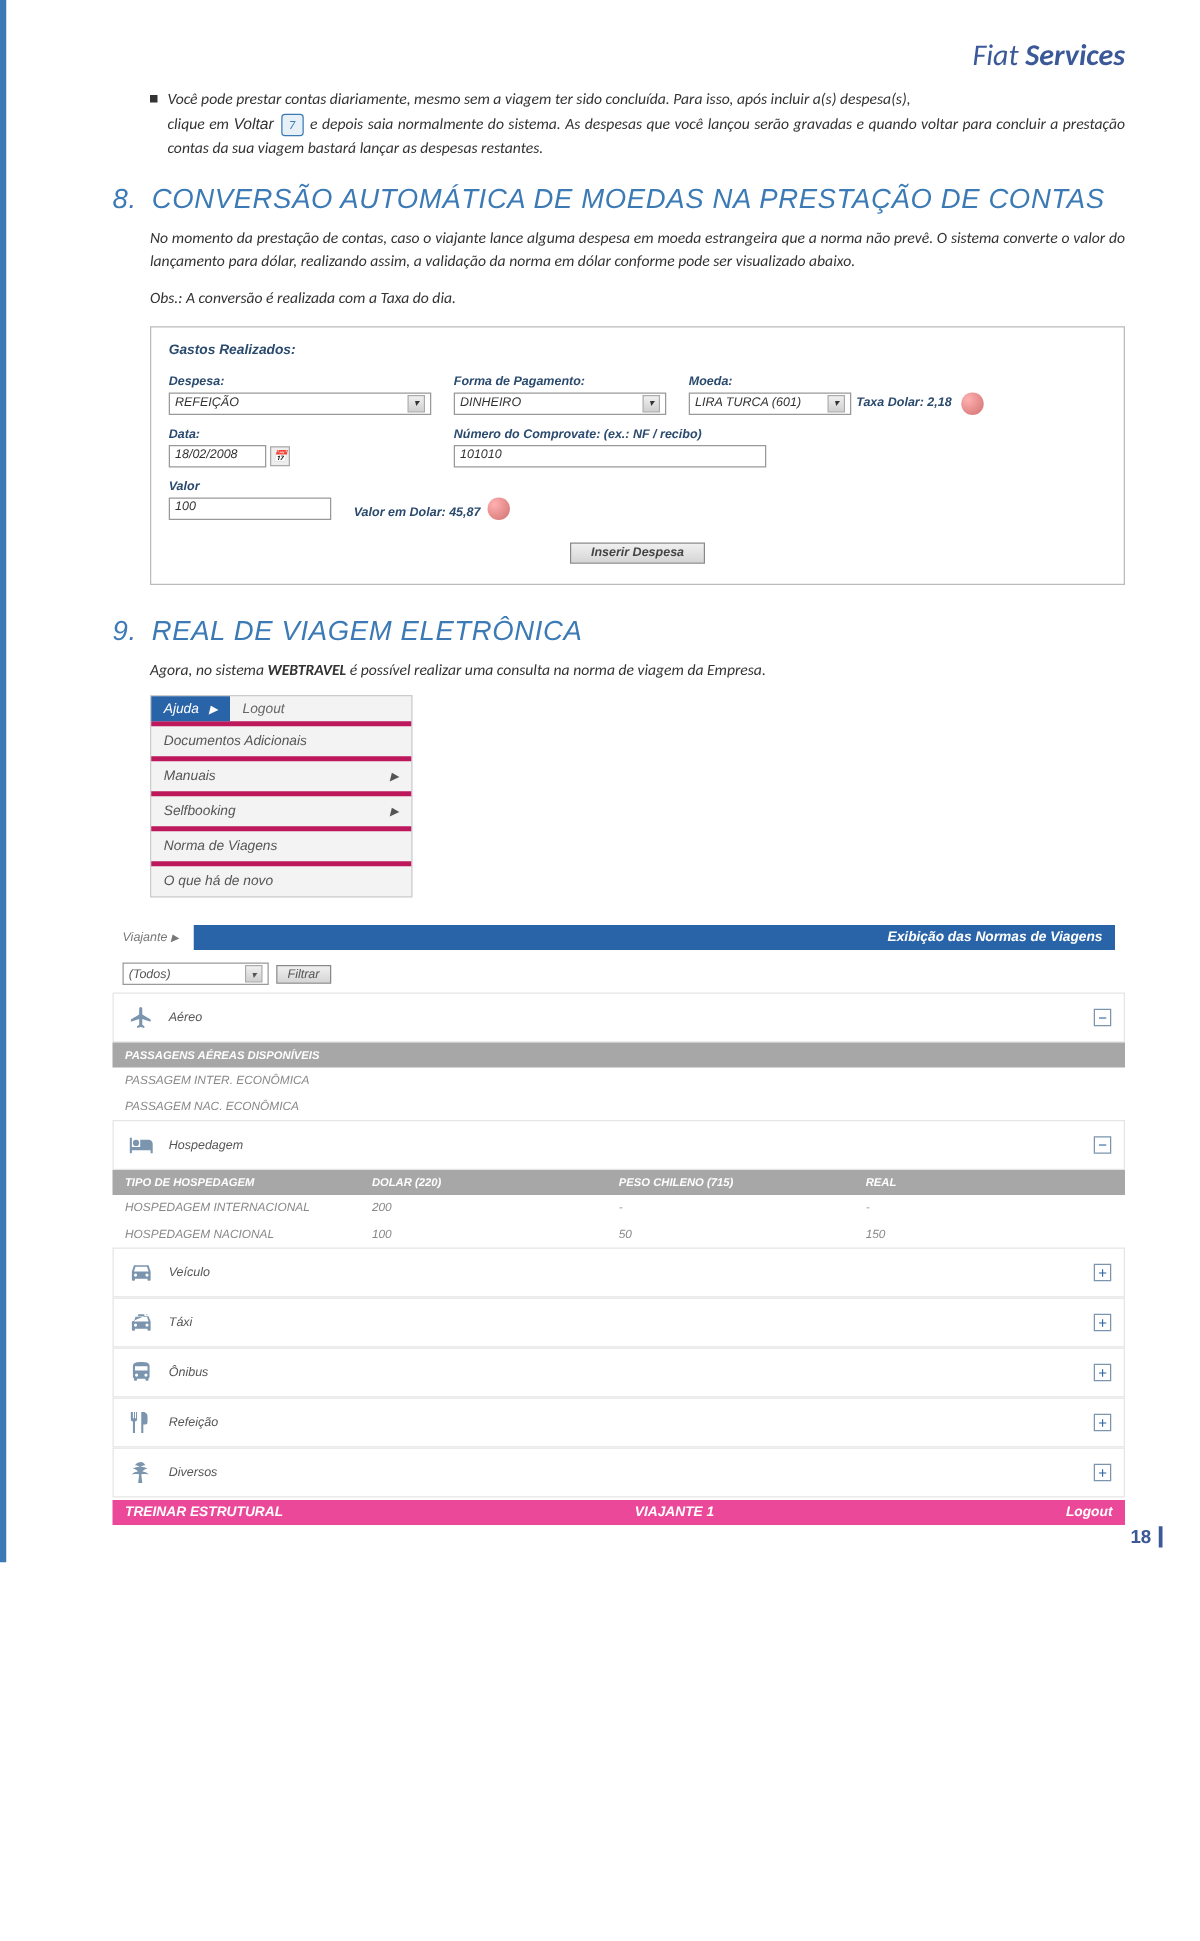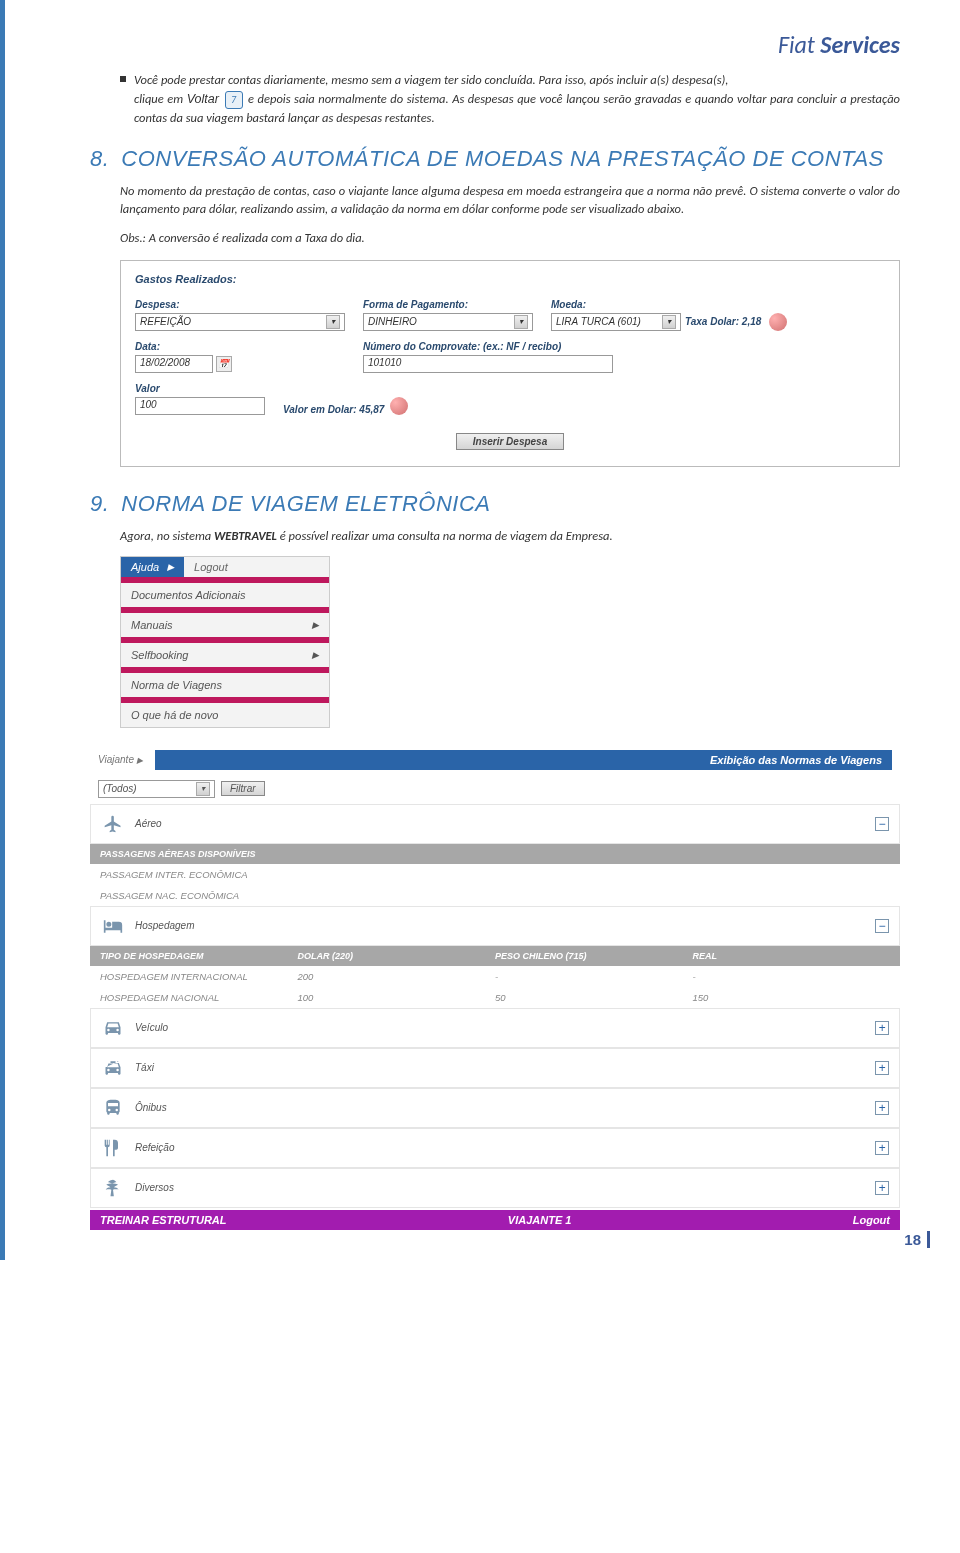--- a/index.html
+++ b/index.html
@@ -28,37 +28,37 @@
 .cal-icon { width: 16px; height: 16px; background: #eee; border: 1px solid #aaa; display: inline-flex; align-items: center; justify-content: center; font-size: 9px; }
 .highlight-circle { display: inline-flex; width: 18px; height: 18px; border-radius: 50%; background: radial-gradient(circle at 30% 30%, #ffb0b0, #d07070); margin-left: 4px; vertical-align: middle; }
 .dollar-label { color: #2a4a6e; font-weight: 700; font-size: 10px; }
 .insert-btn-row { text-align: center; margin: 18px 0 4px 0; }
 .insert-btn { display: inline-block; border: 1px solid #888; background: linear-gradient(#f0f0f0,#d5d5d5); font-size: 10px; padding: 2px 16px; font-weight: 700; color: #444; }
 
 .menu-box { margin: 10px 0 18px 30px; width: 210px; font-family: Verdana, Arial; font-size: 11px; background: #f3f3f3; border: 1px solid #ccc; }
 .menu-top { display: flex; }
 .menu-top .active { background: #2a64a8; color: #fff; padding: 4px 10px; display: flex; gap: 8px; align-items: center; }
 .menu-top .logout { padding: 4px 10px; color: #666; }
-.menu-item { padding: 6px 10px; border-top: 6px solid #be185d; color: #555; display: flex; justify-content: space-between; align-items: center; }
+.menu-item { padding: 6px 10px; border-top: 4px solid #be185d; color: #555; display: flex; justify-content: space-between; align-items: center; }
 .menu-item .arrow { font-size: 9px; }
 
 .normas-box { margin: 12px 0 0 0; font-family: Verdana, Arial; font-size: 10px; color: #555; }
 .normas-top { display: flex; align-items: center; gap: 6px; padding: 4px 8px; }
 .normas-top .viajante { color: #777; margin-right: 6px; }
 .normas-banner { background: #2a64a8; color: #fff; font-weight: 700; padding: 4px 10px; text-align: right; margin-left: auto; flex: 1; font-size: 11px; }
 .filter-row { padding: 6px 8px; display: flex; gap: 6px; align-items: center; }
 .filter-btn { border: 1px solid #888; background: linear-gradient(#f0f0f0,#d5d5d5); padding: 1px 8px; font-size: 10px; }
 .cat-head { display: flex; align-items: center; gap: 10px; padding: 8px 10px; background: #fff; border: 1px solid #e5e5e5; }
 .cat-head .cat-icon { width: 24px; height: 22px; display: flex; align-items: center; justify-content: center; color: #7a95ad; }
 .cat-head .toggle { margin-left: auto; width: 14px; height: 14px; border: 1px solid #7a95ad; color: #2a64a8; font-size: 12px; display: flex; align-items: center; justify-content: center; background: #fff; }
 .sub-head { background: #a7a7a7; color: #fff; font-size: 9px; font-weight: 700; padding: 5px 10px; display: flex; }
 .sub-head > div { flex: 1; }
 .sub-row { padding: 5px 10px; color: #888; font-size: 9.5px; display: flex; }
 .sub-row > div { flex: 1; }
-.footer-bar { background: #a21caf; color: #fff; font-weight: 700; padding: 4px 10px; display: flex; font-size: 11px; margin-top: 2px; }
+.footer-bar { background: #ec4899; color: #fff; font-weight: 700; padding: 4px 10px; display: flex; font-size: 11px; margin-top: 2px; }
 .footer-bar .mid { flex: 1; text-align: center; }
 .footer-bar .right { margin-left: auto; }
 .page-num { position: absolute; bottom: 12px; right: 30px; font-family: "Arial Narrow", Arial; font-size: 15px; color: #3b5998; font-weight: 700; border-right: 3px solid #3b5998; padding-right: 6px; }
 svg { display: block; }
 </style>
 </head>
 <body>
 
 <div class="left-border"></div>
 
@@ -146,21 +146,21 @@
       </div>
     </div>
 
     <div class="insert-btn-row">
       <span class="insert-btn">Inserir Despesa</span>
     </div>
   </div>
 
   <div class="section-head">
     <span class="num">9.</span>
-    <span>NORMA DE VIAGEM ELETRÔNICA</span>
+    <span>REAL DE VIAGEM ELETRÔNICA</span>
   </div>
   <div class="body-text">
     <span>Agora, no sistema </span><span class="bold">WEBTRAVEL</span><span> é possível realizar uma consulta na norma de viagem da Empresa.</span>
   </div>
 
   <div class="menu-box">
     <div class="menu-top">
       <div class="active">
         <span>Ajuda</span>
         <span style="font-size:9px;">▶</span>

